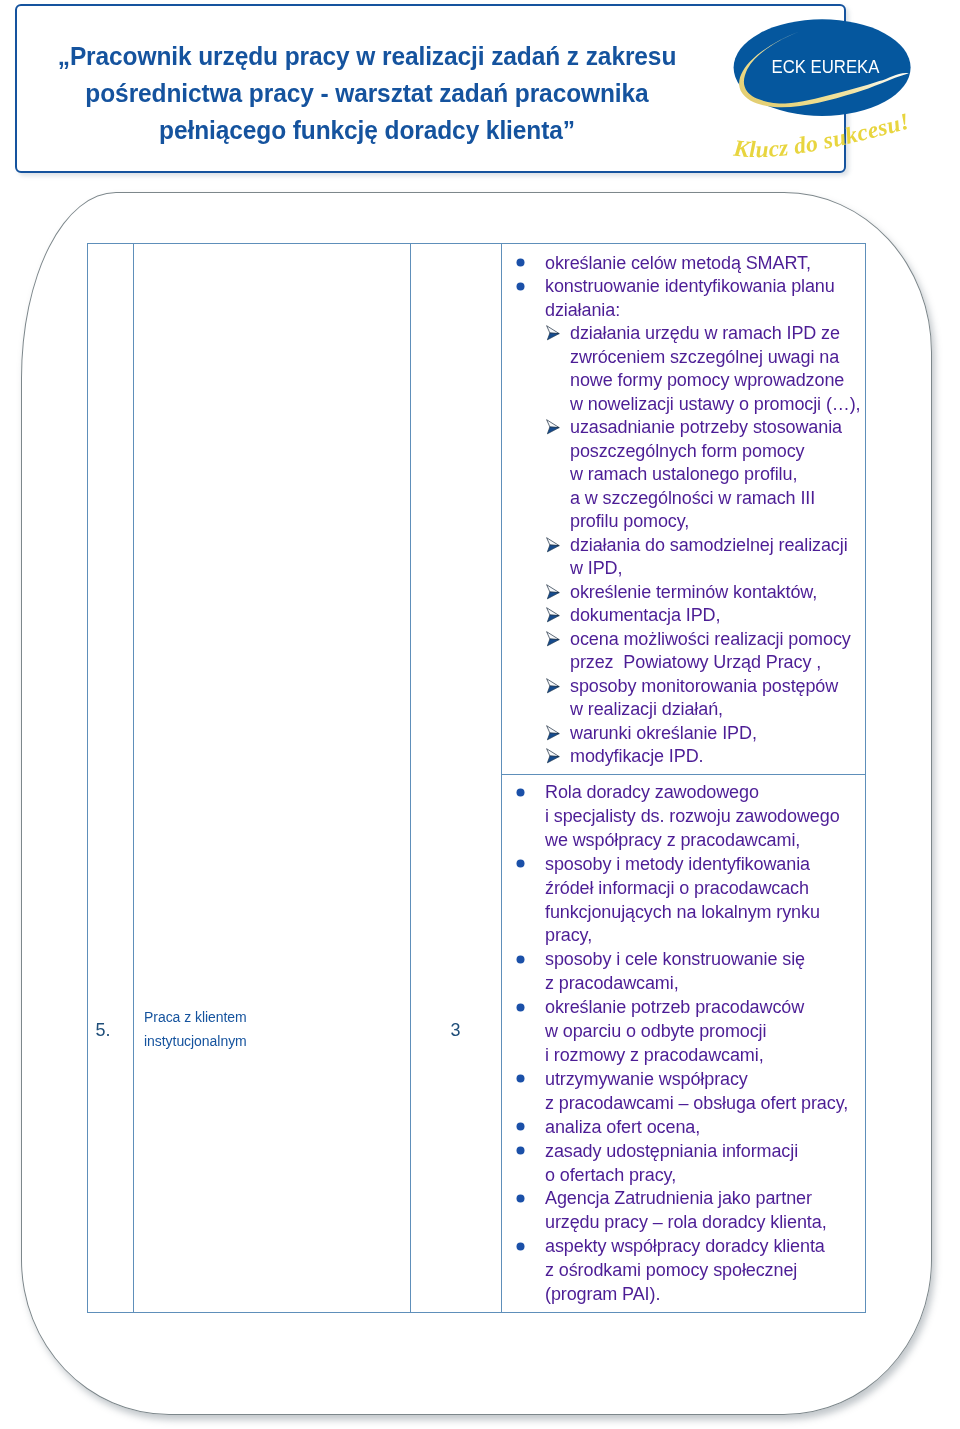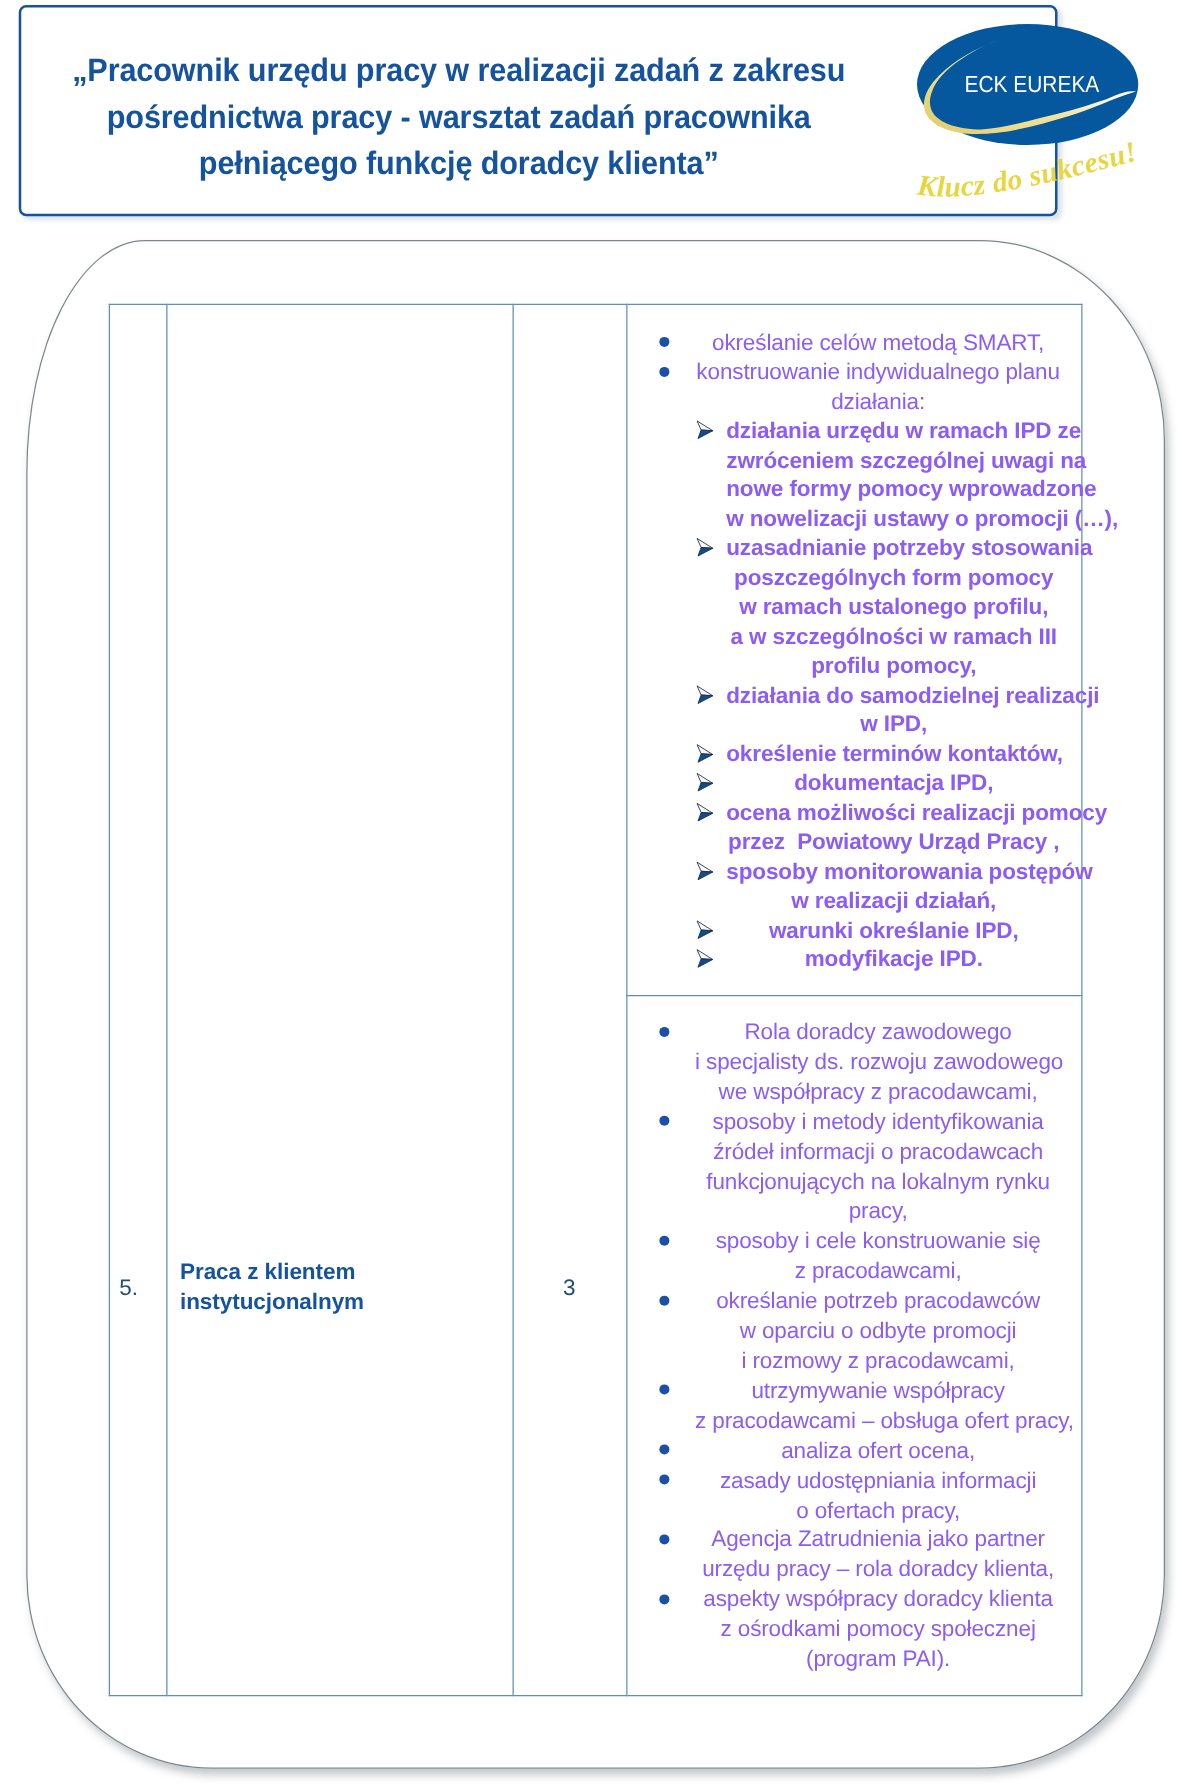--- a/index.html
+++ b/index.html
@@ -31,30 +31,30 @@
       border-collapse:collapse;table-layout:fixed;}
   #content-table td{border:1px solid #5e8fba;padding:0;vertical-align:top;
       color:#1F4E79;}
   .col-num{width:46px;}
   .col-topic{width:277px;}
   .col-hrs{width:91px;}
   .col-desc{width:364px;}
 
   .cell-num{position:absolute;left:80px;top:1018px;width:46px;text-align:center;
       font-size:18px;color:#1F4E79;line-height:24px;}
-  .cell-topic{position:absolute;left:144px;top:1005px;font-size:18px;font-weight:bold;
+  .cell-topic{position:absolute;left:144px;top:1005px;font-size:14px;font-weight:normal;
       color:#15539E;line-height:24.4px;white-space:pre;letter-spacing:-0.05px;}
   .cell-hrs{position:absolute;left:410px;top:1018px;width:91px;text-align:center;
       font-size:18px;color:#1F4E79;line-height:24px;}
 
-  .ul{margin:16px;padding:0;list-style:none;font-size:18px;
-      color:#8b5cf6;letter-spacing:-0.1px;text-align:center;}
+  .ul{margin:5px;padding:0;list-style:none;font-size:18px;
+      color:#4c1d95;letter-spacing:-0.1px;}
   .li{position:relative;white-space:pre;}
   .li1{padding-left:38px;}
-  .li2{padding-left:63px;font-weight:bold;}
+  .li2{padding-left:63px;}
   .mk{position:absolute;}
   .mk1{left:9px;top:6.5px;line-height:0;}
   .mk2{left:38.5px;top:3px;line-height:0;}
   #ul1{line-height:23.5px;padding-top:2.5px;}
   #ul2{line-height:23.9px;padding-top:1.5px;}
 </style>
 </head>
 <body>
 
 <div id="header-box">
@@ -104,21 +104,21 @@
    </td>
    <td class="col-hrs" rowspan="2">
    </td>
    <td class="col-desc">
     <ul class="ul" id="ul1">
      <li class="li li1"><span class="mk mk1"><svg width="9" height="9" viewBox="0 0 9 9">
                   <circle cx="4.5" cy="4.5" r="4.0" fill="#1B50A8"></circle>
                 </svg></span><span>określanie celów metodą SMART,</span></li>
      <li class="li li1"><span class="mk mk1"><svg width="9" height="9" viewBox="0 0 9 9">
                   <circle cx="4.5" cy="4.5" r="4.0" fill="#1B50A8"></circle>
-                </svg></span><span>konstruowanie indywidualnego planu
+                </svg></span><span>konstruowanie identyfikowania planu
 działania:</span></li>
      <li class="li li2"><span class="mk mk2"><svg width="14" height="16" viewBox="0 0 14 16">
                   <path d="M0.6 0.7 L13.2 8.6 L3.9 8.0 Z" fill="#f7f9fb" stroke="#2d3c4e" stroke-width="0.75" stroke-linejoin="miter"></path>
                   <path d="M3.9 8.0 L13.2 8.6 L1.4 14.8 Z" fill="#154A8C" stroke="#16304d" stroke-width="0.7" stroke-linejoin="miter"></path>
                 </svg></span><span>działania urzędu w ramach IPD ze
 zwróceniem szczególnej uwagi na
 nowe formy pomocy wprowadzone
 w nowelizacji ustawy o promocji (…),</span></li>
      <li class="li li2"><span class="mk mk2"><svg width="14" height="16" viewBox="0 0 14 16">
                   <path d="M0.6 0.7 L13.2 8.6 L3.9 8.0 Z" fill="#f7f9fb" stroke="#2d3c4e" stroke-width="0.75" stroke-linejoin="miter"></path>

